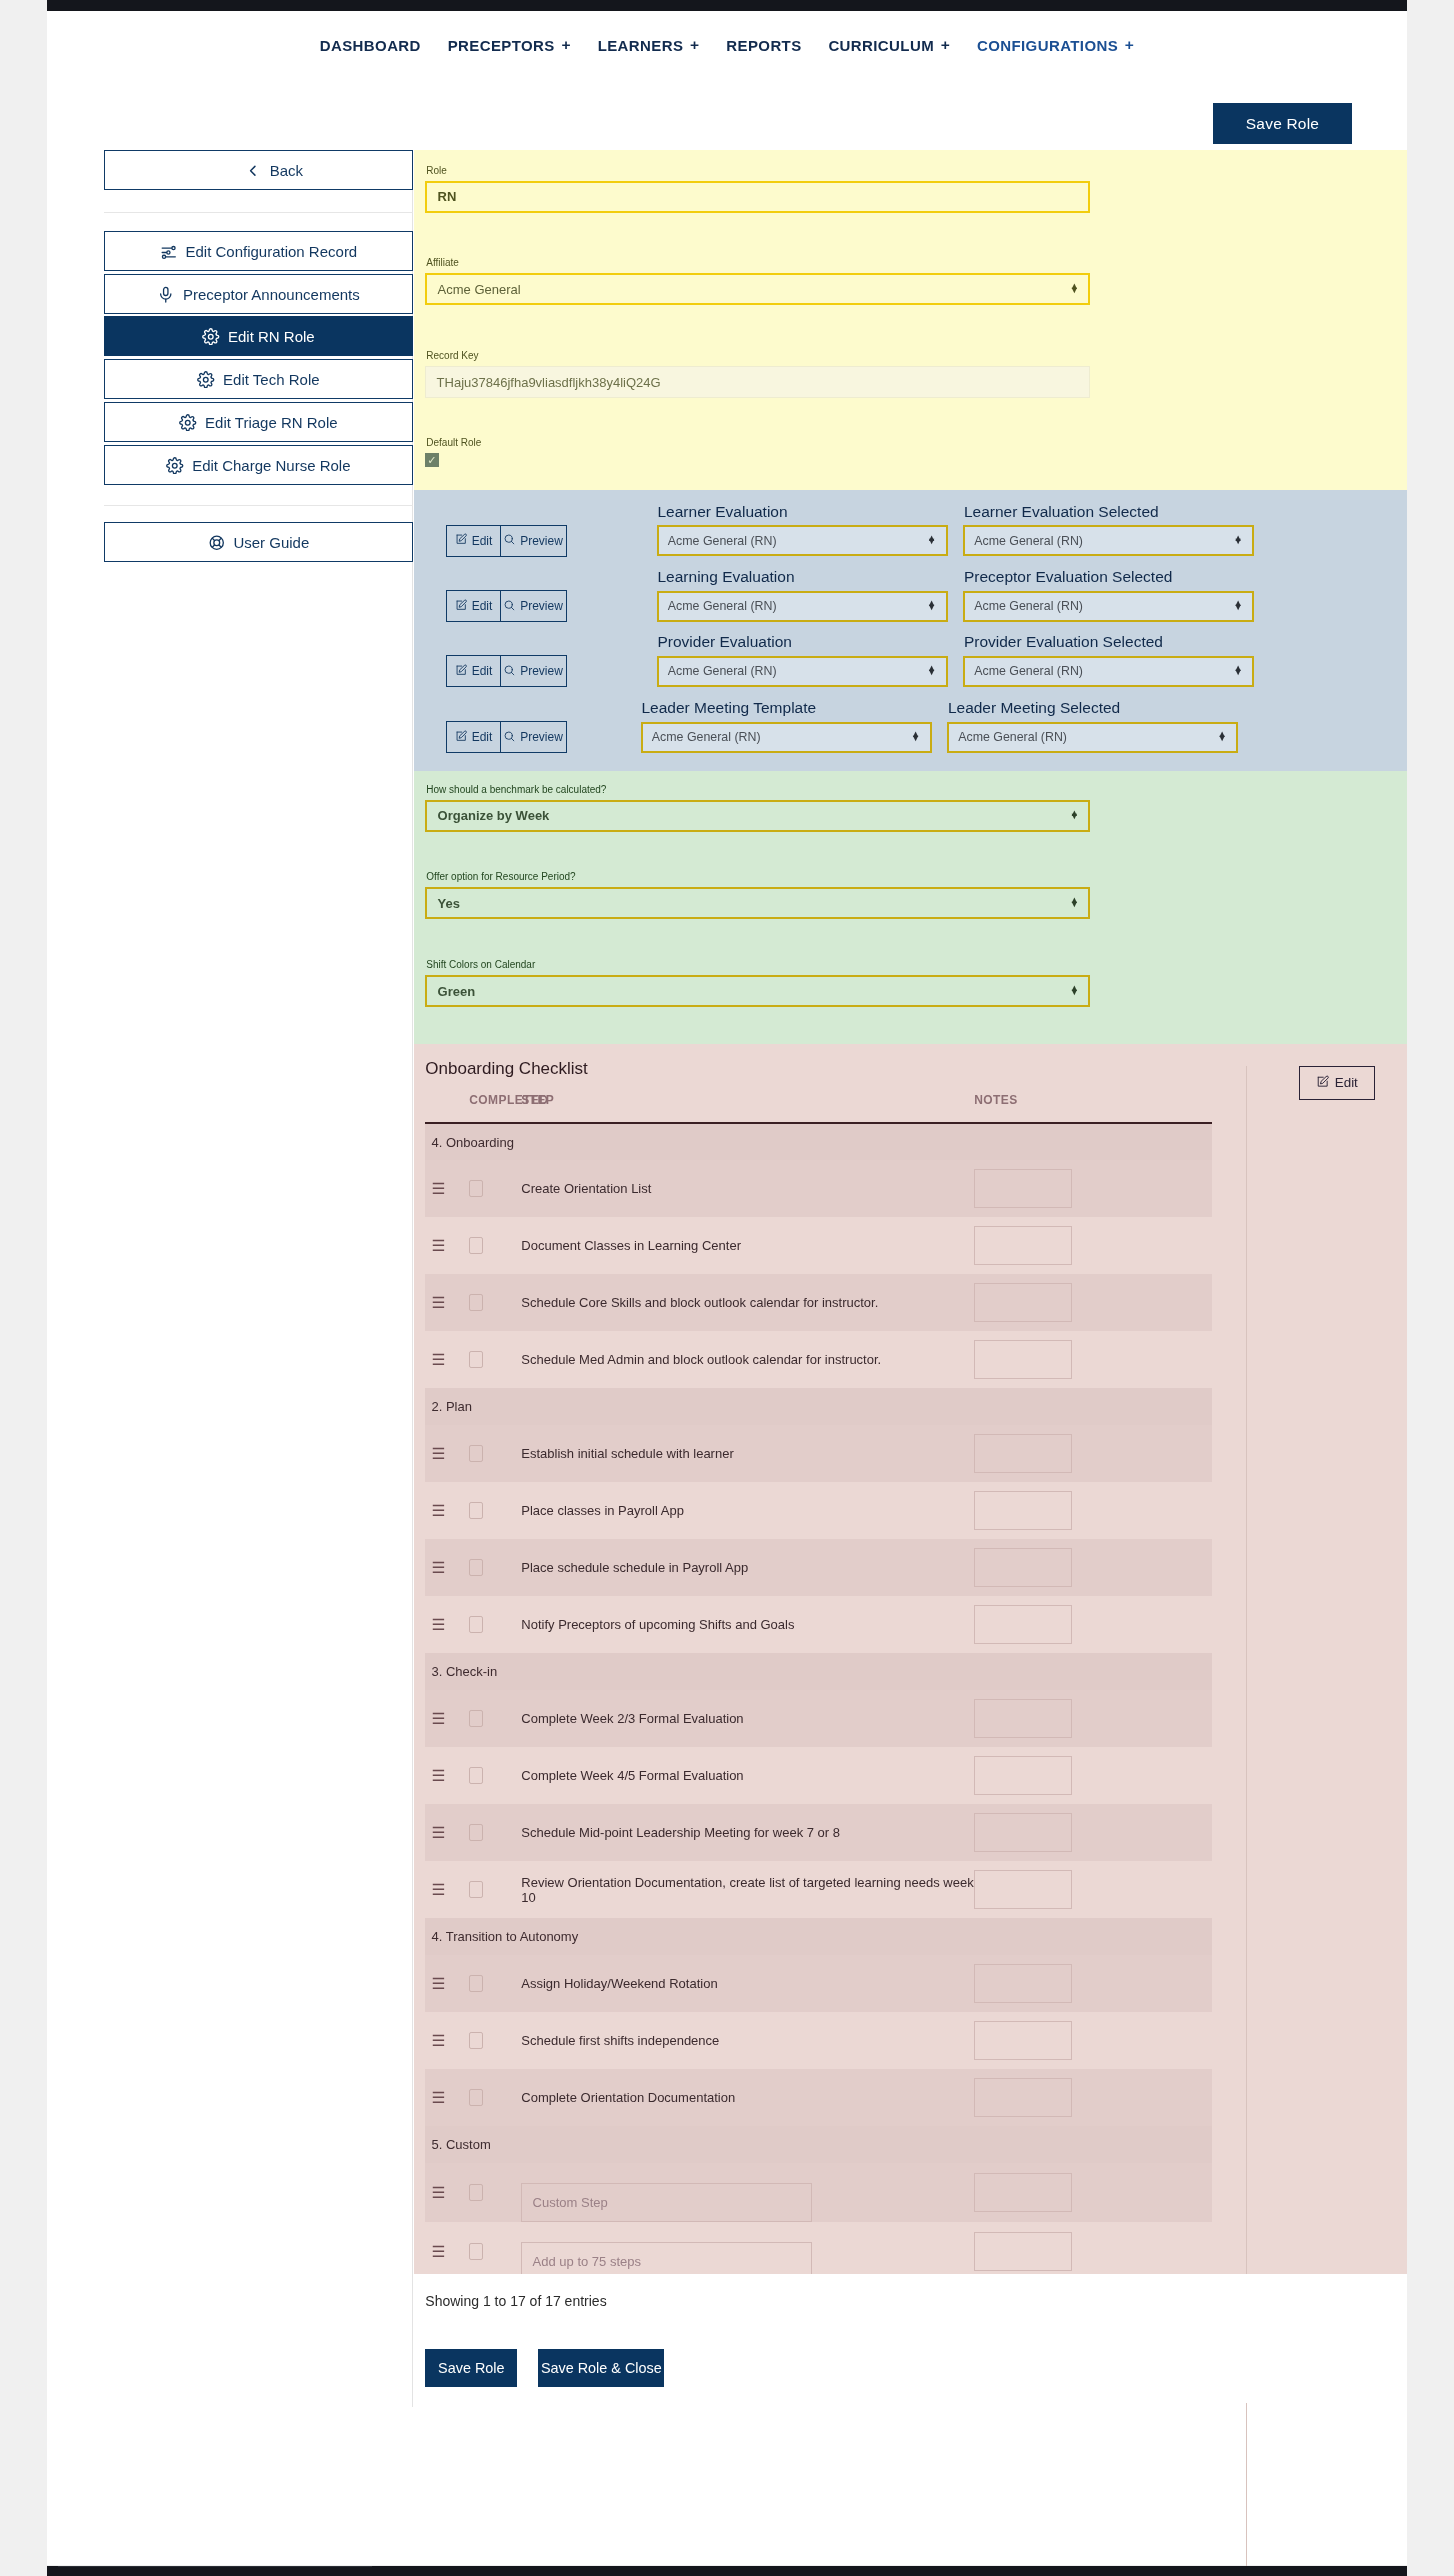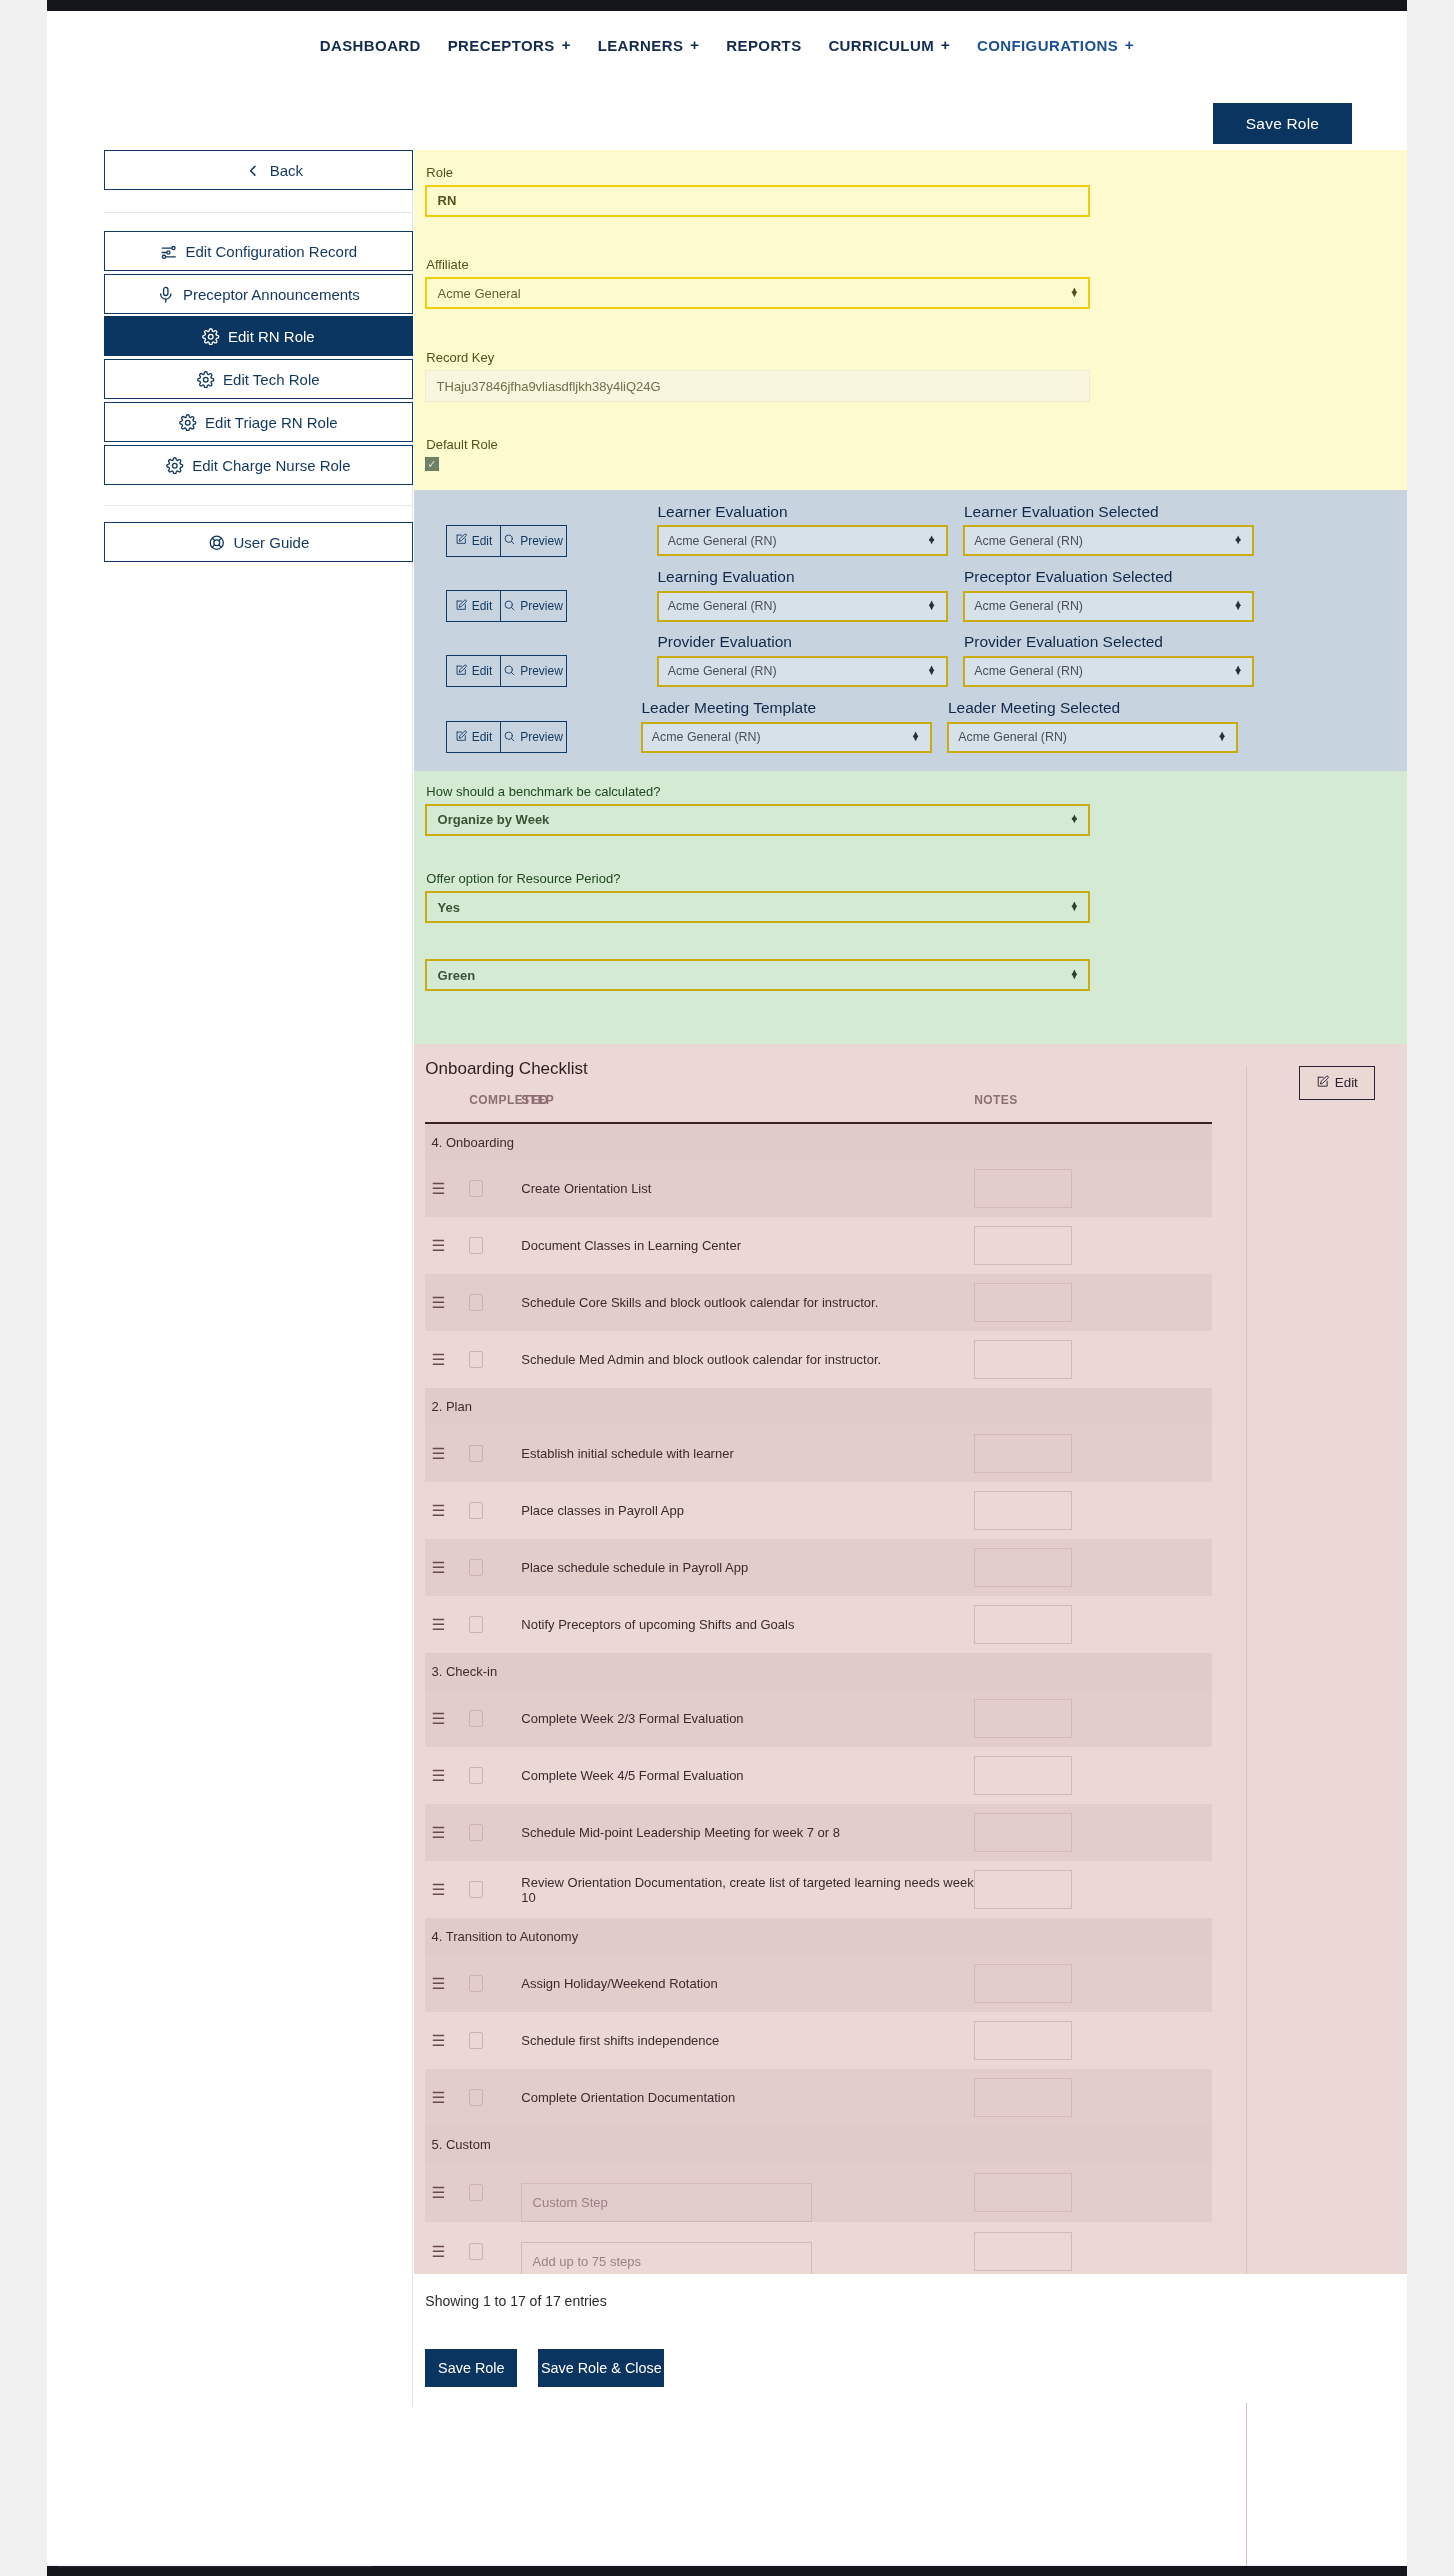--- a/index.html
+++ b/index.html
@@ -43,21 +43,21 @@
 
   
   .content { position: absolute; left: 367px; top: 139px; width: 993px; }
 
   .band { position: relative; width: 993px; }
   .band.yellow { background: #fdfbcd; }
   .band.blue   { background: #c7d4e0; }
   .band.green  { background: #d4ead3; }
   .band.pink   { background: #ebd8d4; }
 
-  .lbl { font-size: 13px; color: #4f5320; padding: 0 0 5.2px 1px; }
+  .lbl { font-size: 10px; color: #4f5320; padding: 0 0 5.2px 1px; }
   .lbl.greenlbl { color: #22461f; }
 
   .field-yellow { width: 665px; height: 32px; border: 2.6px solid #f2cd0d; background: #fdfbcd;
                   display: flex; align-items: center; padding: 0 10.3px; font-size: 13px;
                   color: #4f5320; font-weight: 700; position: relative; }
   .field-yellow.sel { font-weight: 400; color: #5d6138; }
   .readonly { width: 665px; height: 32px; background: #f8f6df; border: 0.5px solid #eeecd0;
               display: flex; align-items: center; padding: 0 10.3px; font-size: 13px; color: #6d714a; }
   .spin { position: absolute; right: 9.3px; top: 50%; transform: translateY(-50%);
           display: flex; flex-direction: column; line-height: 3.6px; font-size: 9.3px; color: #4f5320; }
@@ -460,20 +460,21 @@
           <div class="lbl greenlbl">Offer option for Resource Period?</div>
           <div class="field-green">
             <span>Yes</span>
             <span class="spin">
                 <span>▲</span>
                 <span>▼</span>
               </span>
           </div>
         </div>
         <div style="position:absolute;left:11.3px;top:188px;">
+          <div class="lbl greenlbl">Shift Colors on Calendar</div>
           <div class="field-green">
             <span>Green</span>
             <span class="spin">
                 <span>▲</span>
                 <span>▼</span>
               </span>
           </div>
         </div>
       </section>
 

